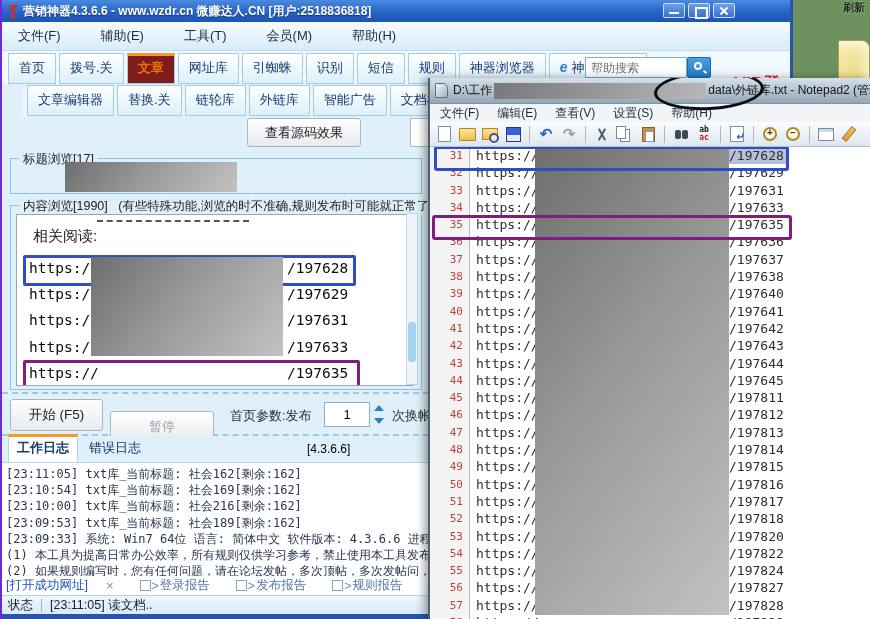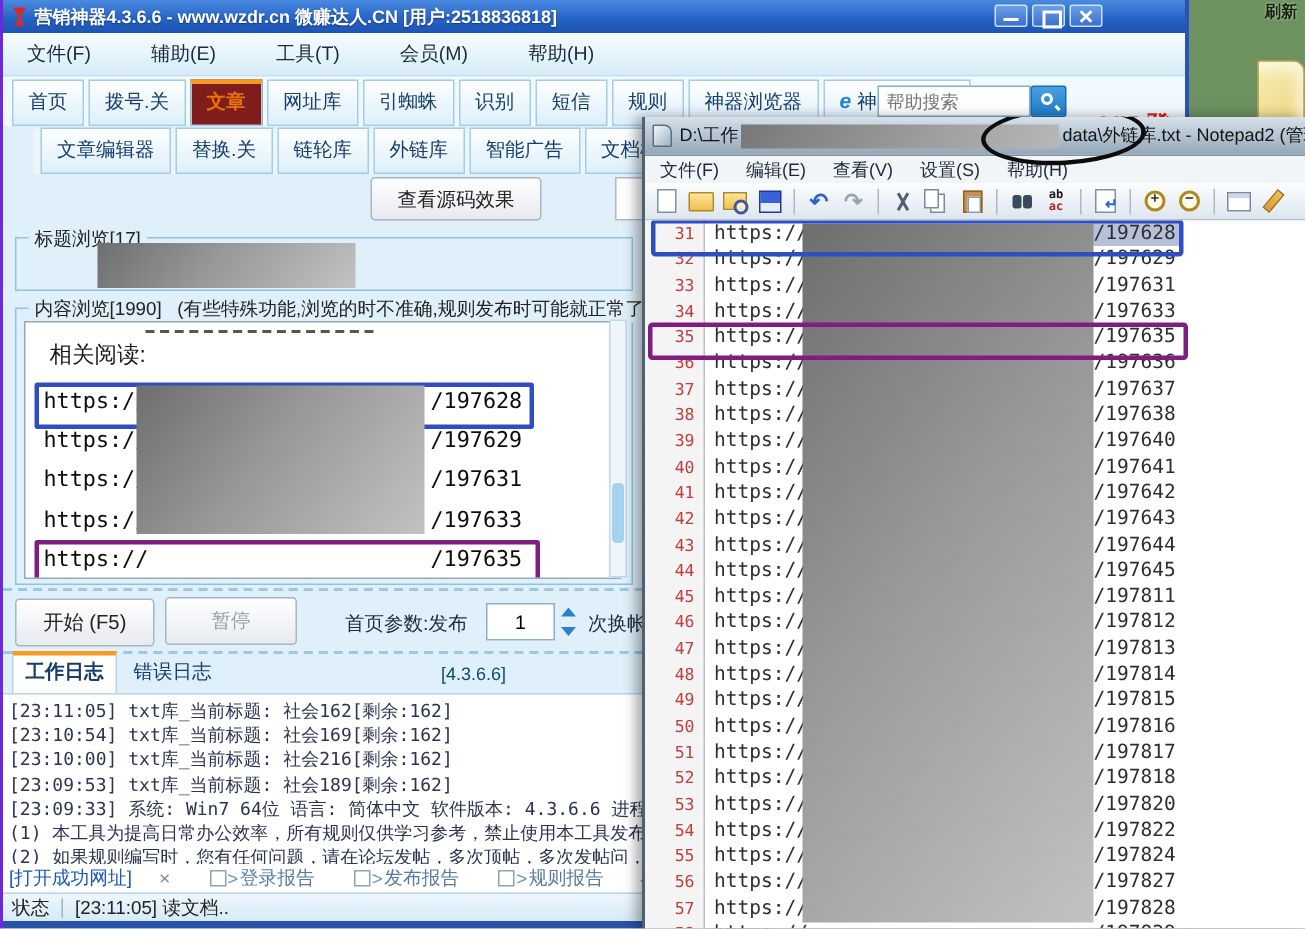--- a/index.html
+++ b/index.html
@@ -59,32 +59,32 @@
   .url-prefix { padding-left:4px; }
   .url-suffix { position:absolute; left:262px; top:0; }
   .url-row.hl-blue::after, .url-row.hl-purple::after { content:""; position:absolute; left:-2px; top:0; width:327px; height:25px; border:3px solid #2e4ec2; border-radius:2px; pointer-events:none; }
   .url-row.hl-purple::after { border-color:#811c81; width:331px; }
   .g2-blur { left:74px; top:42px; width:192px; height:99px; }
   .content-scrollbar { left:404px; top:213px; width:12px; height:172px; background:#eef6fb; border:1px solid #c0d8e8; }
   .content-thumb { left:1px; top:108px; width:8px; height:40px; background:#a5d2ec; border-radius:3px; }
 
   .actionrow { left:0; top:392px; width:100%; height:44px; border-top:2px dashed #9cc8e2; border-bottom:2px dashed #9cc8e2; }
   .start-btn { position:absolute; left:8px; top:5px; width:93px; height:32px; font-size:13.5px; }
-  .pause-btn { position:absolute; left:108px; top:4px; width:88px; height:32px; color:#9aa0a8; }
+  .pause-btn { position:absolute; left:108px; top:17px; width:104px; height:32px; color:#9aa0a8; }
   .param-label { position:absolute; left:228px; top:13px; font-size:13px; color:#1c2a3a; }
   .spin-input { position:absolute; left:322px; top:8px; width:46px; height:25px; border:1px solid #8ab0cc; text-align:center; font-size:13px; background:#fff; }
   .spin-arrows { position:absolute; left:372px; top:8px; width:12px; height:25px; display:flex; flex-direction:column; justify-content:space-between; padding:3px 0; }
   .arr-up { width:0; height:0; border-left:5px solid transparent; border-right:5px solid transparent; border-bottom:6px solid #2a7fd0; }
   .arr-dn { width:0; height:0; border-left:5px solid transparent; border-right:5px solid transparent; border-top:6px solid #2a7fd0; }
   .param-suffix { position:absolute; left:390px; top:13px; font-size:13px; color:#1c2a3a; white-space:nowrap; }
 
   .logtabs { left:0; top:436px; width:100%; height:26px; display:flex; align-items:flex-end; gap:3px; padding-left:6px; background:#dff0fa; }
   .logtab { font-size:13px; color:#173d6e; padding:4px 8px 5px; }
   .logtab.active { background:#fff; border:1px solid #b8d4e8; border-bottom:none; border-top:3px solid #f59a23; padding-top:2px; font-weight:bold; color:#173d6e; }
-  .log-version { position:absolute; left:292px; top:442px; color:#0c4a6e; font-size:12px; }
+  .log-version { position:absolute; left:305px; top:442px; color:#000000; font-size:12px; }
   .logarea { left:0; top:462px; width:100%; height:114px; background:#fff; border-top:1px solid #b8d4e8; padding:3px 0 0 4px; overflow:hidden; }
   .log-line { font-family:"DejaVu Sans Mono",monospace; font-size:12px; line-height:16.2px; color:#2b3550; white-space:nowrap; }
 
   .linkrow { left:0; top:576px; width:100%; height:19px; background:#ffffff; display:flex; align-items:center; font-size:12.5px; }
   .open-link { color:#1a56b8; margin-left:4px; }
   .close-x { color:#8090a0; margin-left:18px; font-size:13px; }
   .report-item { display:flex; align-items:center; margin-left:26px; color:#5878a0; }
   .cb { width:11px; height:11px; background:#fff; border:1px solid #8aa4bc; margin-right:1px; }
   .cb-arrow { color:#7090b0; margin-right:1px; }
   .manual-save { margin-left:22px; color:#5878a0; white-space:nowrap; }

